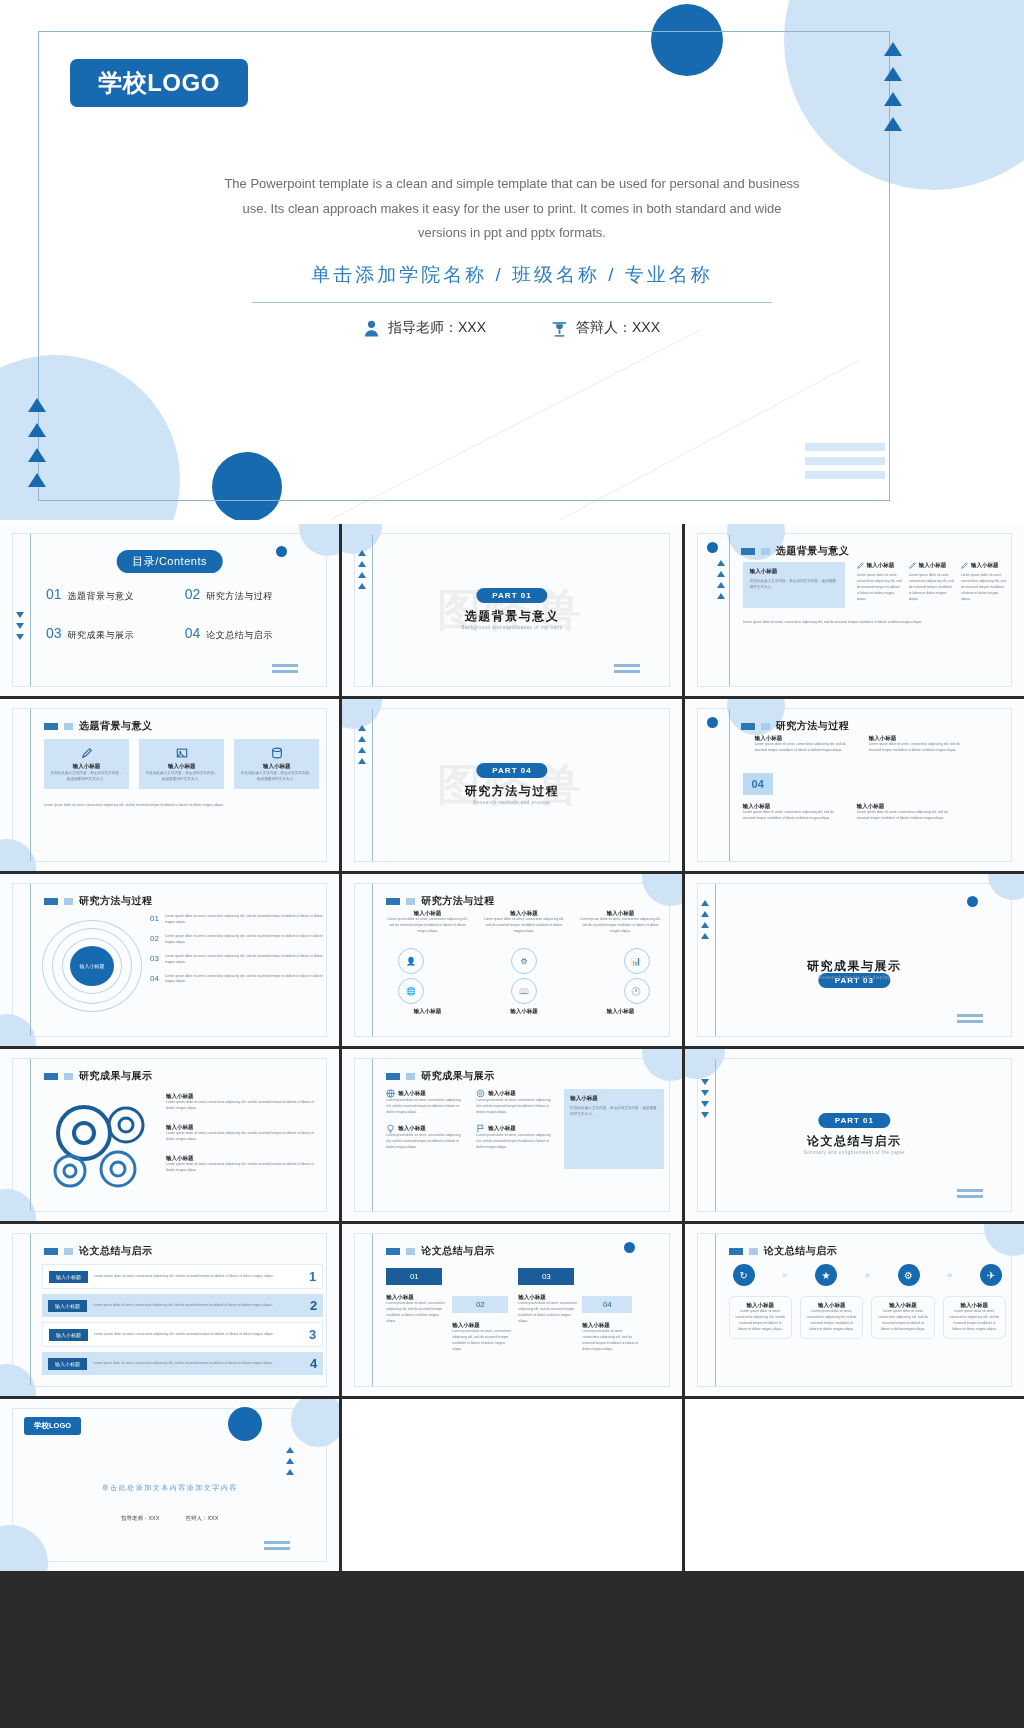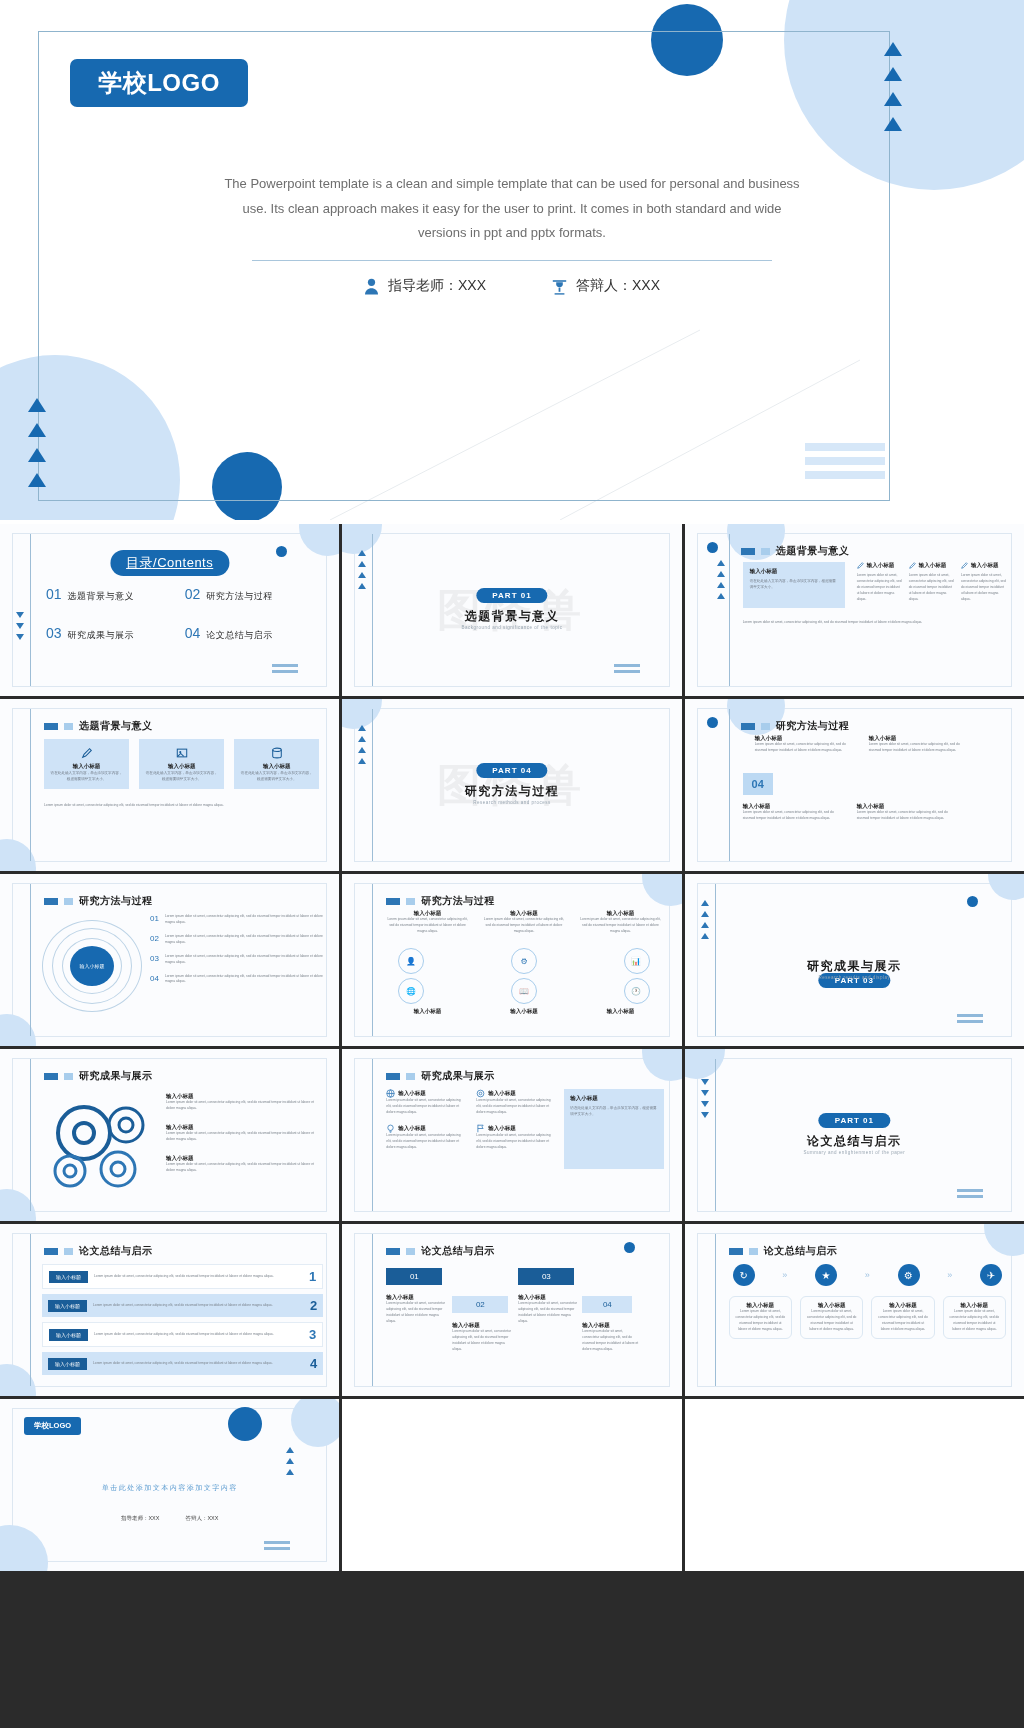--- a/index.html
+++ b/index.html
@@ -130,21 +130,21 @@
     background: #1769b0; color: #fff; border-radius: 20px;
     font-size: 8px; font-weight: bold; letter-spacing: 1px;
     padding: 3px 16px;
   }
   .part-title { position: absolute; left: 0; width: 100%; text-align: center; font-size: 12px; color: #1a1a1a; font-weight: bold; letter-spacing: 1.5px; }
   .part-en { position: absolute; left: 0; width: 100%; text-align: center; font-size: 4.5px; color: #9aa7b3; letter-spacing: .5px; }
 
   .toc-badge {
     position: absolute; left: 50%; transform: translateX(-50%); top: 26px;
     background: #1769b0; color: #fff; border-radius: 14px;
-    font-size: 13px; padding: 4px 16px; letter-spacing: .5px; text-decoration: underline;
+    font-size: 11px; padding: 4px 16px; letter-spacing: .5px;
   }
   .toc-grid {
     position: absolute; left: 46px; right: 26px; top: 62px;
     display: grid; grid-template-columns: 1fr 1fr; row-gap: 22px; column-gap: 10px;
   }
   .toc-item { display: flex; align-items: baseline; gap: 6px; }
   .toc-num { font-size: 14px; color: #2d76b5; font-weight: 300; }
   .toc-tx { font-size: 9px; color: #2a2a2a; letter-spacing: .5px; }
 
   .card-blue { background: #cfe3f7; }
@@ -203,20 +203,21 @@
     <span class="tri"></span>
     <span class="tri"></span>
     <span class="tri"></span>
   </div>
 
   <div class="hero-center">
     <div class="hero-desc">
       <span>The Powerpoint template is a clean and simple template that can be used for personal and business use. Its clean approach makes it easy</span>
       <span>for the user to print. It comes in both standard and wide versions in ppt and pptx formats.</span>
     </div>
+    <div class="hero-sub">单击添加学院名称 / 班级名称 / 专业名称</div>
     <div class="hero-rule"></div>
     <div class="hero-meta">
       <div class="m">
         <svg class="ico-person" width="15" height="17" viewBox="0 0 15 17">
           <circle cx="7.5" cy="4.3" r="3.6" fill="#2d76b5"></circle>
           <path d="M1 16.5c0-3.6 2.9-6.2 6.5-6.2s6.5 2.6 6.5 6.2z" fill="#2d76b5"></path>
         </svg>
         <span>指导老师：XXX</span>
       </div>
       <div class="m">

